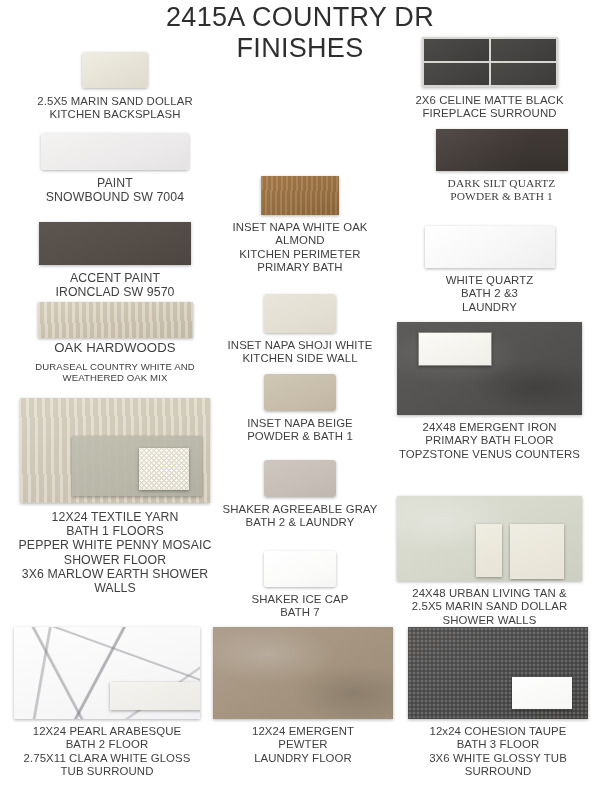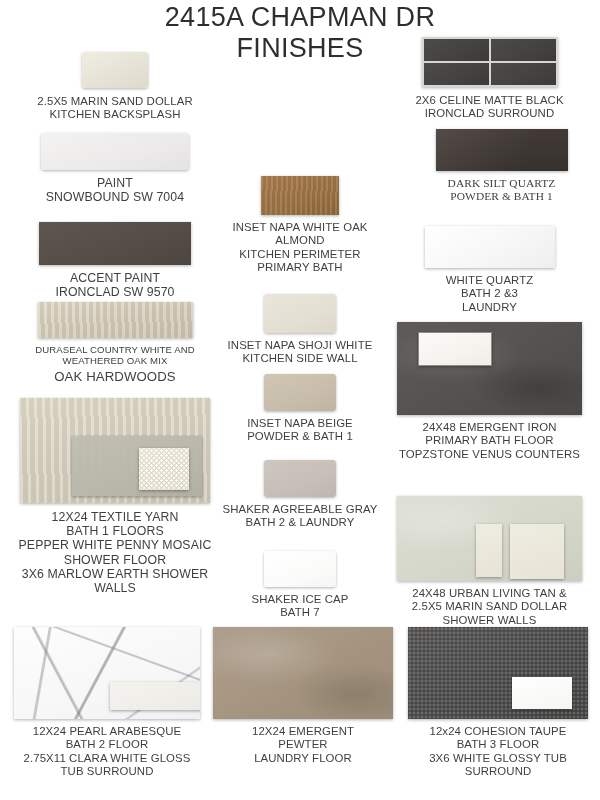--- a/index.html
+++ b/index.html
@@ -110,21 +110,21 @@
   .brickgrid{display:grid;grid-template-columns:1fr 1fr;grid-template-rows:1fr 1fr;
              gap:2px;background:#d8d6d2;padding:2px;}
   .brick{background:linear-gradient(150deg,#4d4b48 0%,#454341 55%,#3d3b39 100%);}
 </style>
 </head>
 <body>
 
 <div class="board">
 
   <div class="title">
-    <div>2415A CHAPMAN DR</div>
+    <div>2415A COUNTRY DR</div>
     <div>FINISHES</div>
   </div>
 
   <div class="item" style="left:10px;top:52px;width:210px;">
     <div class="sw r s-cream" style="width:66px;height:36px;"></div>
     <div class="caption" style="margin-top:7px;">2.5X5 MARIN SAND DOLLAR
 KITCHEN BACKSPLASH</div>
   </div>
 
   <div class="item" style="left:10px;top:133px;width:210px;">
@@ -134,23 +134,23 @@
   </div>
 
   <div class="item" style="left:10px;top:222px;width:210px;">
     <div class="sw s-iron" style="width:152px;height:43px;"></div>
     <div class="caption mid" style="margin-top:6px;">ACCENT PAINT
 IRONCLAD SW 9570</div>
   </div>
 
   <div class="item" style="left:5px;top:302px;width:220px;">
     <div class="sw s-hardwood" style="width:155px;height:36px;"></div>
+    <div class="caption big" style="margin-top:2px;">OAK HARDWOODS</div>
     <div class="caption sm" style="margin-top:6px;">DURASEAL COUNTRY WHITE AND
 WEATHERED OAK MIX</div>
-    <div class="caption big" style="margin-top:2px;">OAK HARDWOODS</div>
   </div>
 
   <div class="item" style="left:4px;top:398px;width:222px;">
     <div class="sw s-textile" style="width:190px;height:105px;">
       <div class="ov s-marlow" style="left:52px;top:38px;width:130px;height:60px;"></div>
       <div class="ov s-penny" style="left:119px;top:50px;width:50px;height:42px;"></div>
     </div>
     <div class="caption mid" style="margin-top:7px;">12X24 TEXTILE YARN
 BATH 1 FLOORS
 PEPPER WHITE PENNY MOSAIC
@@ -193,21 +193,21 @@
   </div>
 
   <div class="item" style="left:382px;top:37px;width:215px;">
     <div class="sw brickgrid" style="width:136px;height:50px;">
       <div class="brick"></div>
       <div class="brick"></div>
       <div class="brick"></div>
       <div class="brick"></div>
     </div>
     <div class="caption" style="margin-top:7px;">2X6 CELINE MATTE BLACK
-IRONCLAD SURROUND</div>
+FIREPLACE SURROUND</div>
   </div>
 
   <div class="item" style="left:394px;top:129px;width:215px;font-family:Liberation Serif, serif;">
     <div class="sw s-darksilt" style="width:132px;height:42px;"></div>
     <div class="caption" style="margin-top:6px;">DARK SILT QUARTZ
 POWDER &amp; BATH 1</div>
   </div>
 
   <div class="item" style="left:382px;top:226px;width:215px;">
     <div class="sw s-whitequartz" style="width:130px;height:42px;"></div>

